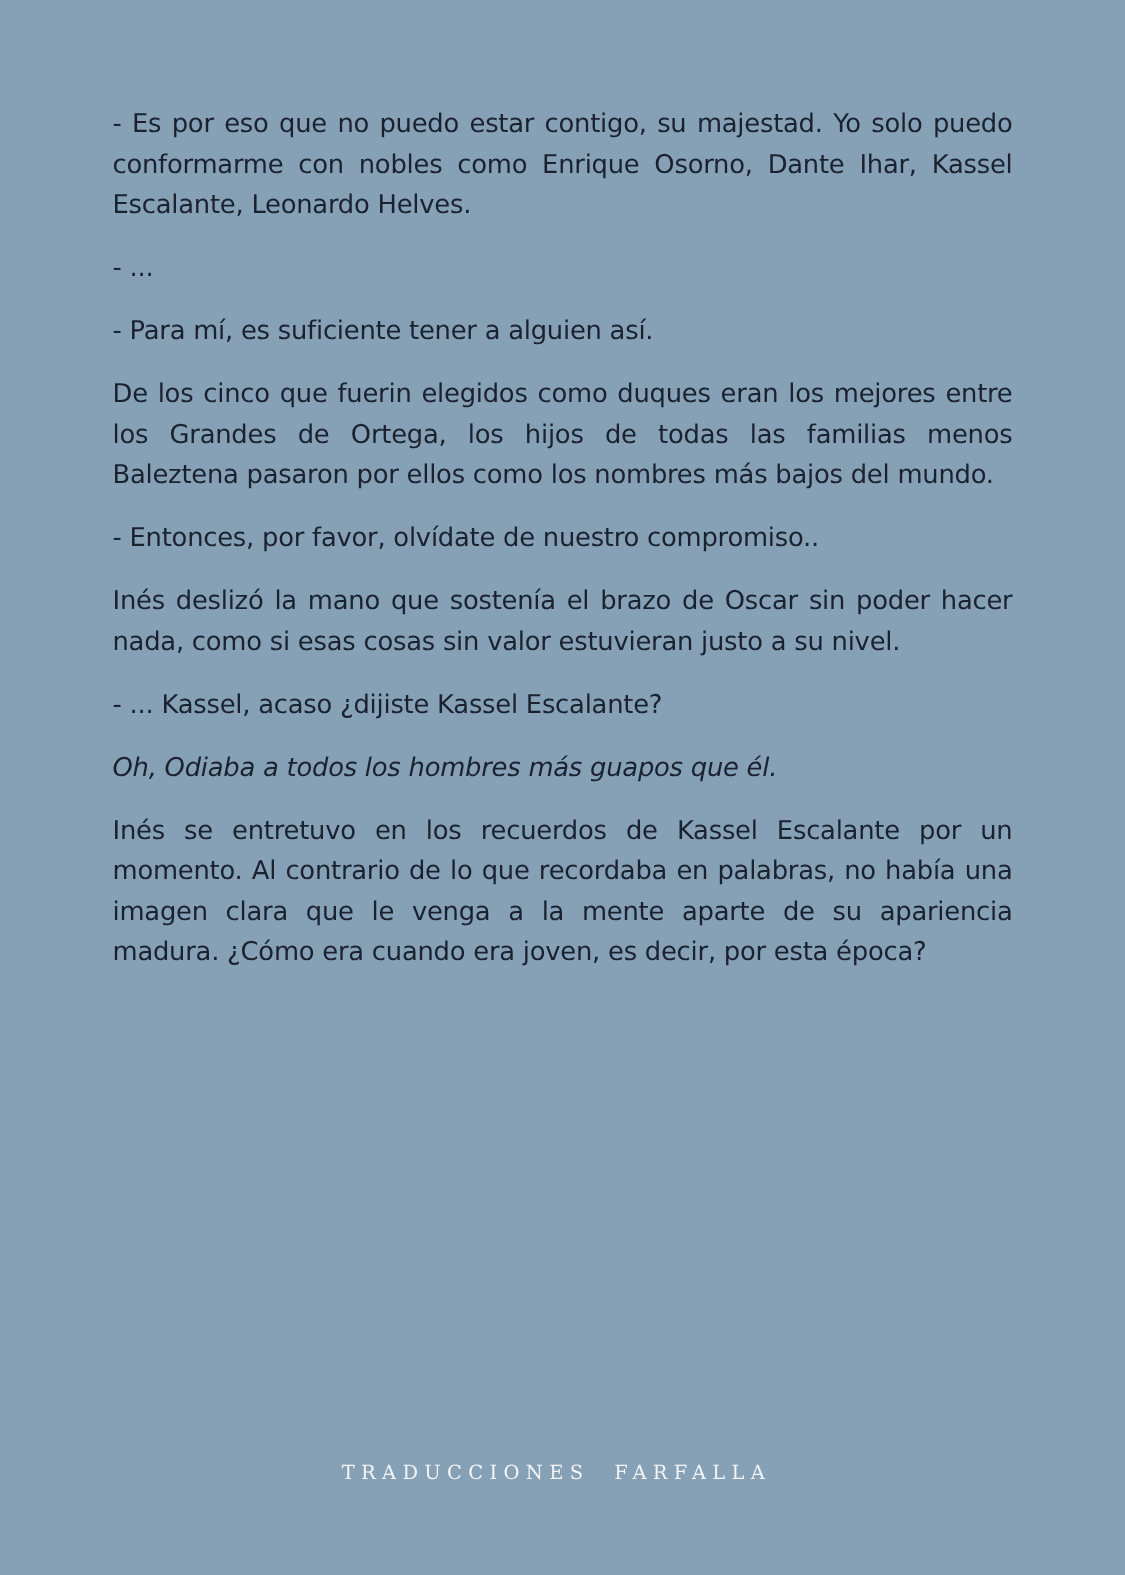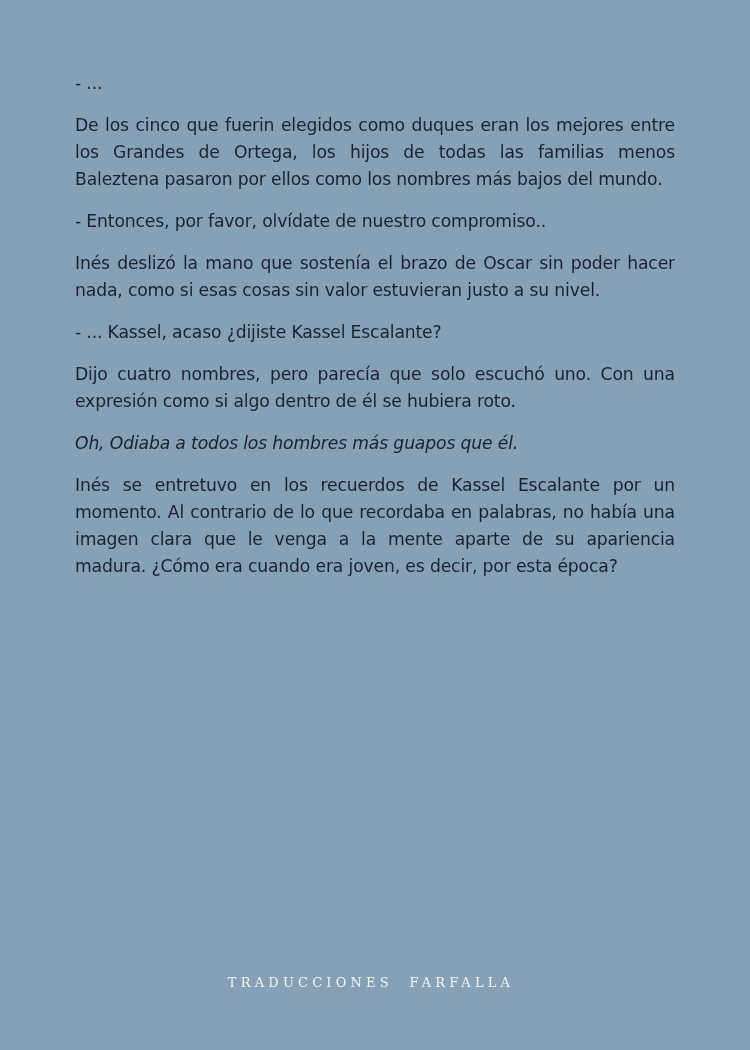--- a/index.html
+++ b/index.html
@@ -32,23 +32,24 @@
     font-family: "DejaVu Serif", serif;
     font-size: 13px;
     letter-spacing: 4.2px;
     color: #f3f4f6;
   }
 </style>
 </head>
 <body>
 
 <div class="page">
+  <p class="para">- Es por eso que no puedo estar contigo, su majestad. Yo solo puedo conformarme con nobles como Enrique Osorno, Dante Ihar, Kassel Escalante, Leonardo Helves.</p>
   <p class="para">- ...</p>
+  <p class="para">- Para mí, es suficiente tener a alguien así.</p>
   <p class="para">De los cinco que fuerin elegidos como duques  eran los mejores entre los Grandes de Ortega, los hijos de todas las familias menos Baleztena pasaron por ellos como los nombres más bajos del mundo.</p>
   <p class="para">- Entonces, por favor, olvídate de nuestro compromiso..</p>
   <p class="para">Inés deslizó la mano que sostenía el brazo de Oscar sin poder hacer nada, como si esas cosas sin valor estuvieran justo a su nivel.</p>
   <p class="para">- ... Kassel, acaso ¿dijiste Kassel Escalante?</p>
-  <p class="para">Dijo cuatro nombres, pero parecía que solo escuchó uno. Con una expresión como si algo dentro de él se hubiera roto.</p>
   <p class="para italic">Oh, Odiaba a todos los hombres más guapos que él.</p>
   <p class="para">Inés se entretuvo en los recuerdos de Kassel Escalante por un momento. Al contrario de lo que recordaba en palabras, no había una imagen clara que le venga a la mente aparte de su apariencia madura. ¿Cómo era cuando era joven, es decir, por esta época?</p>
 </div>
 
 <div class="footer" style="white-space: pre;">TRADUCCIONES  FARFALLA</div>
 
 </body></html>

